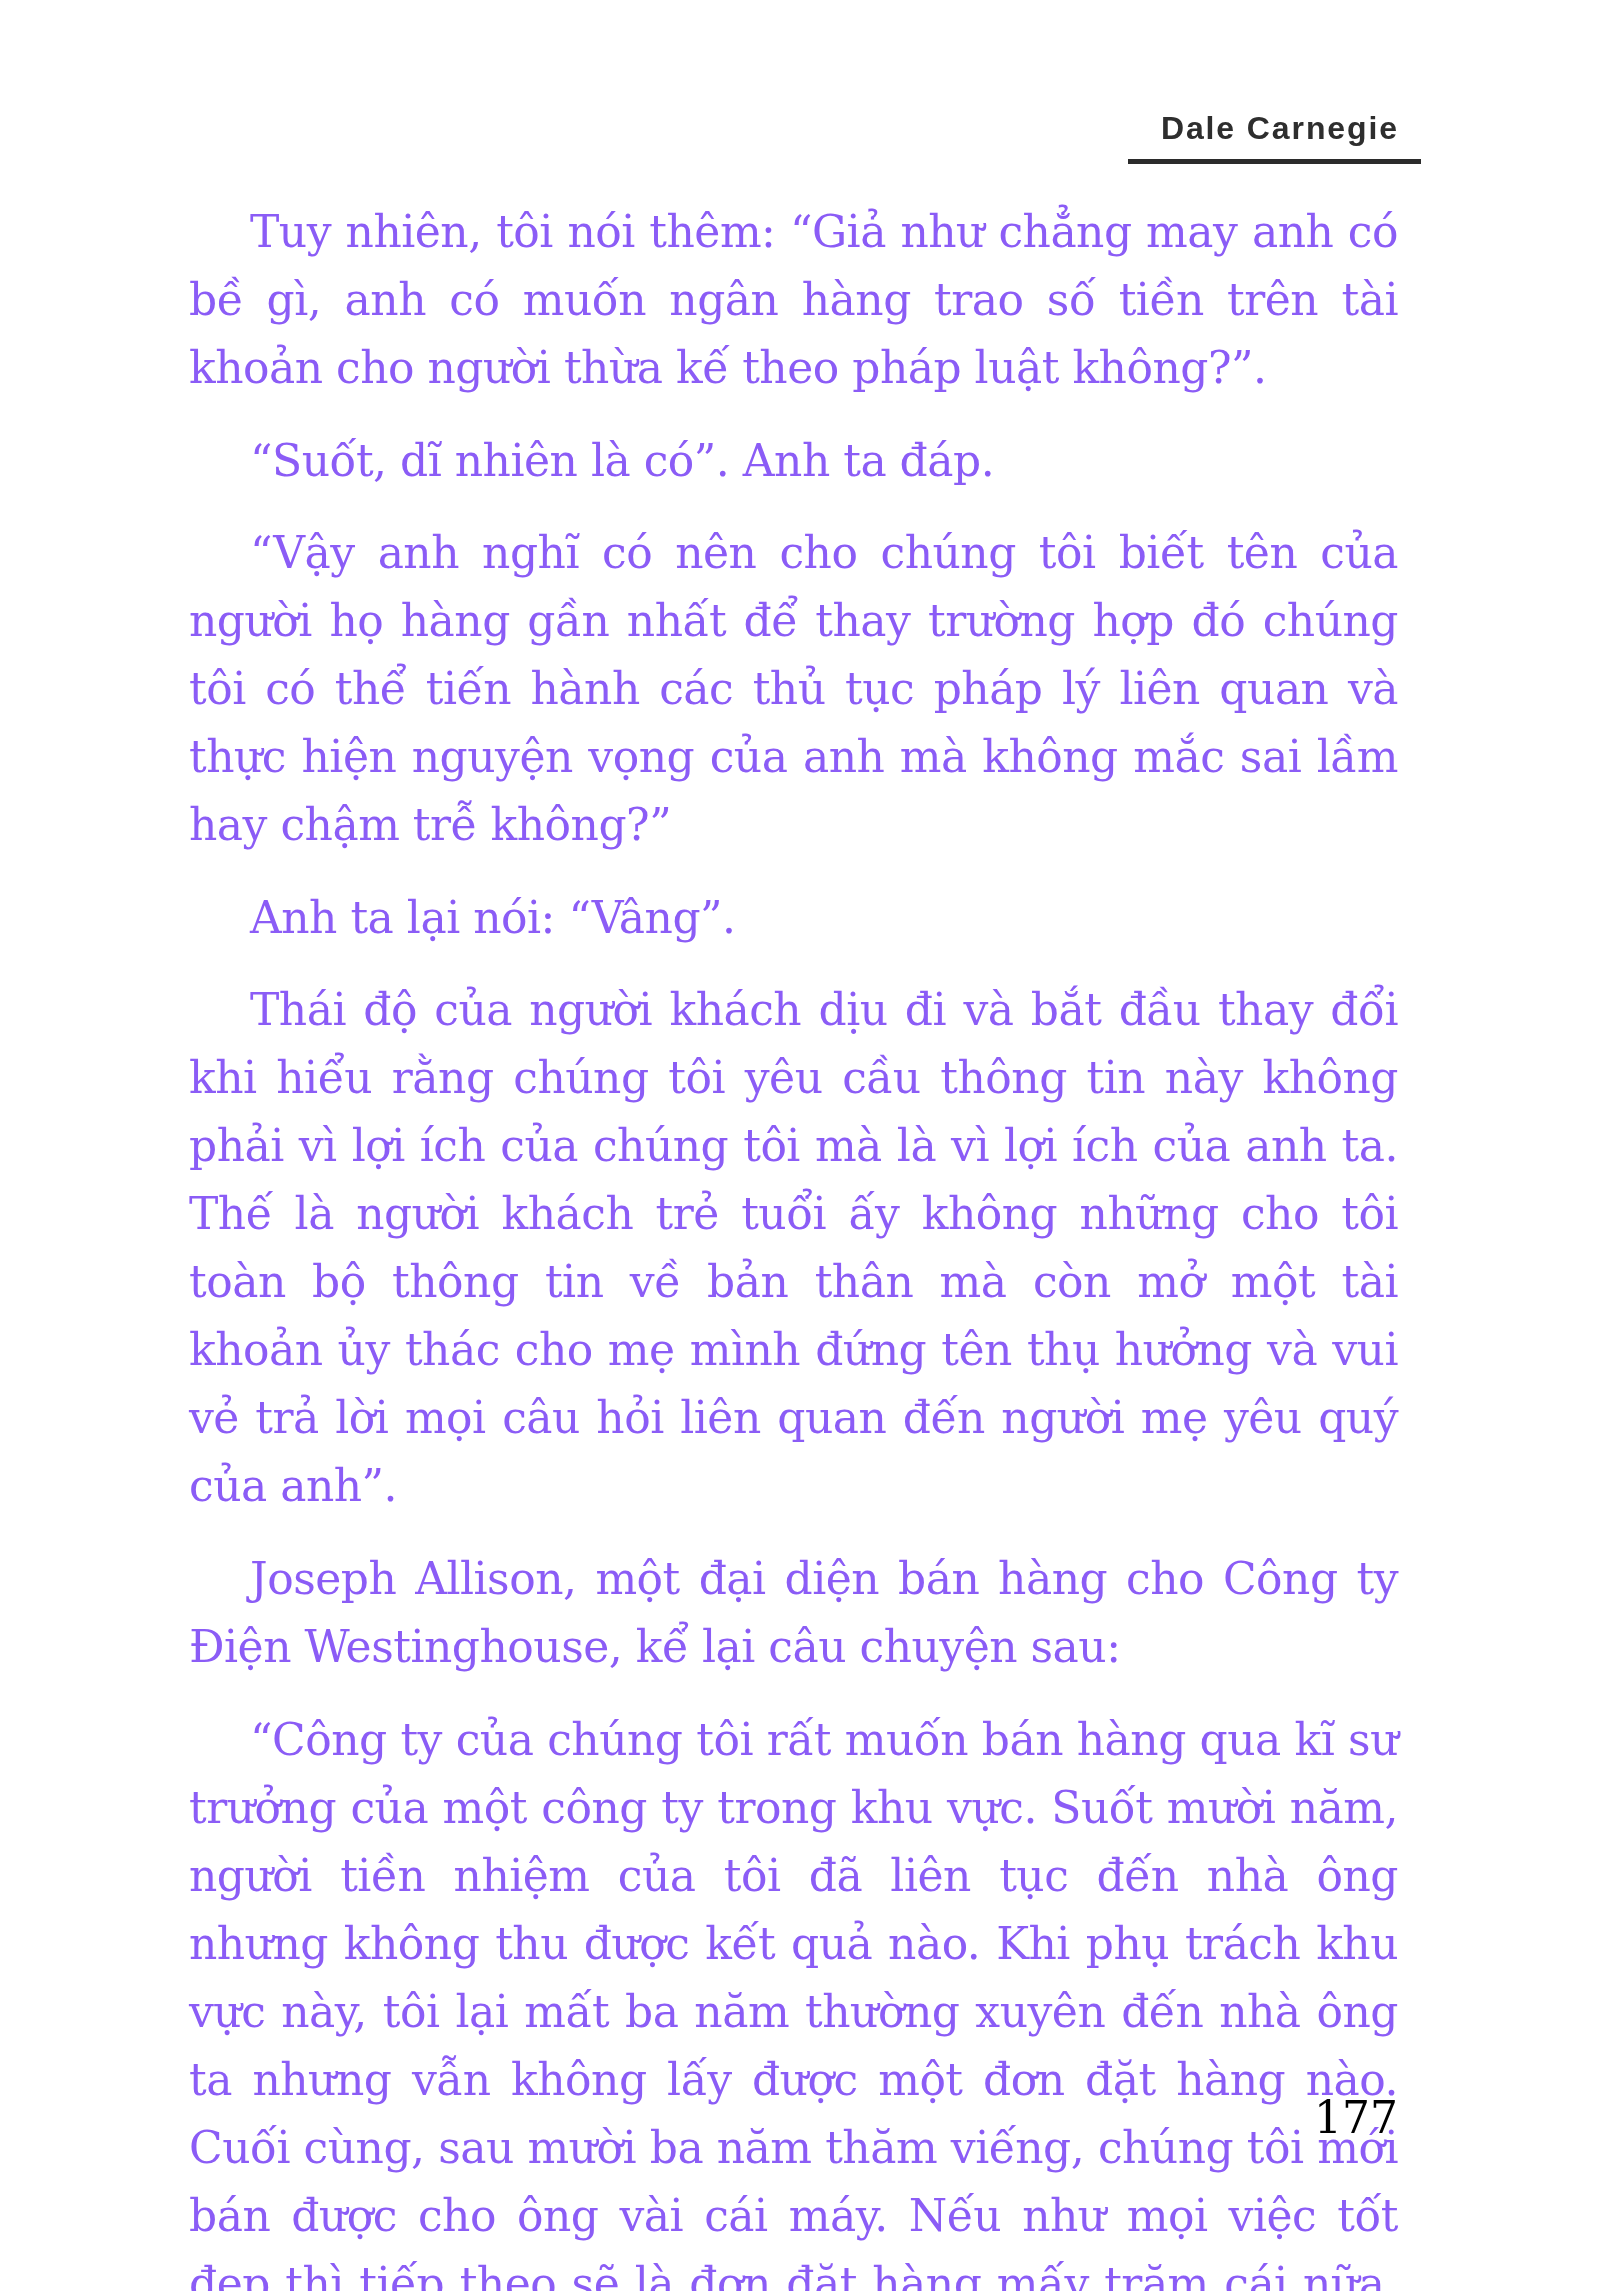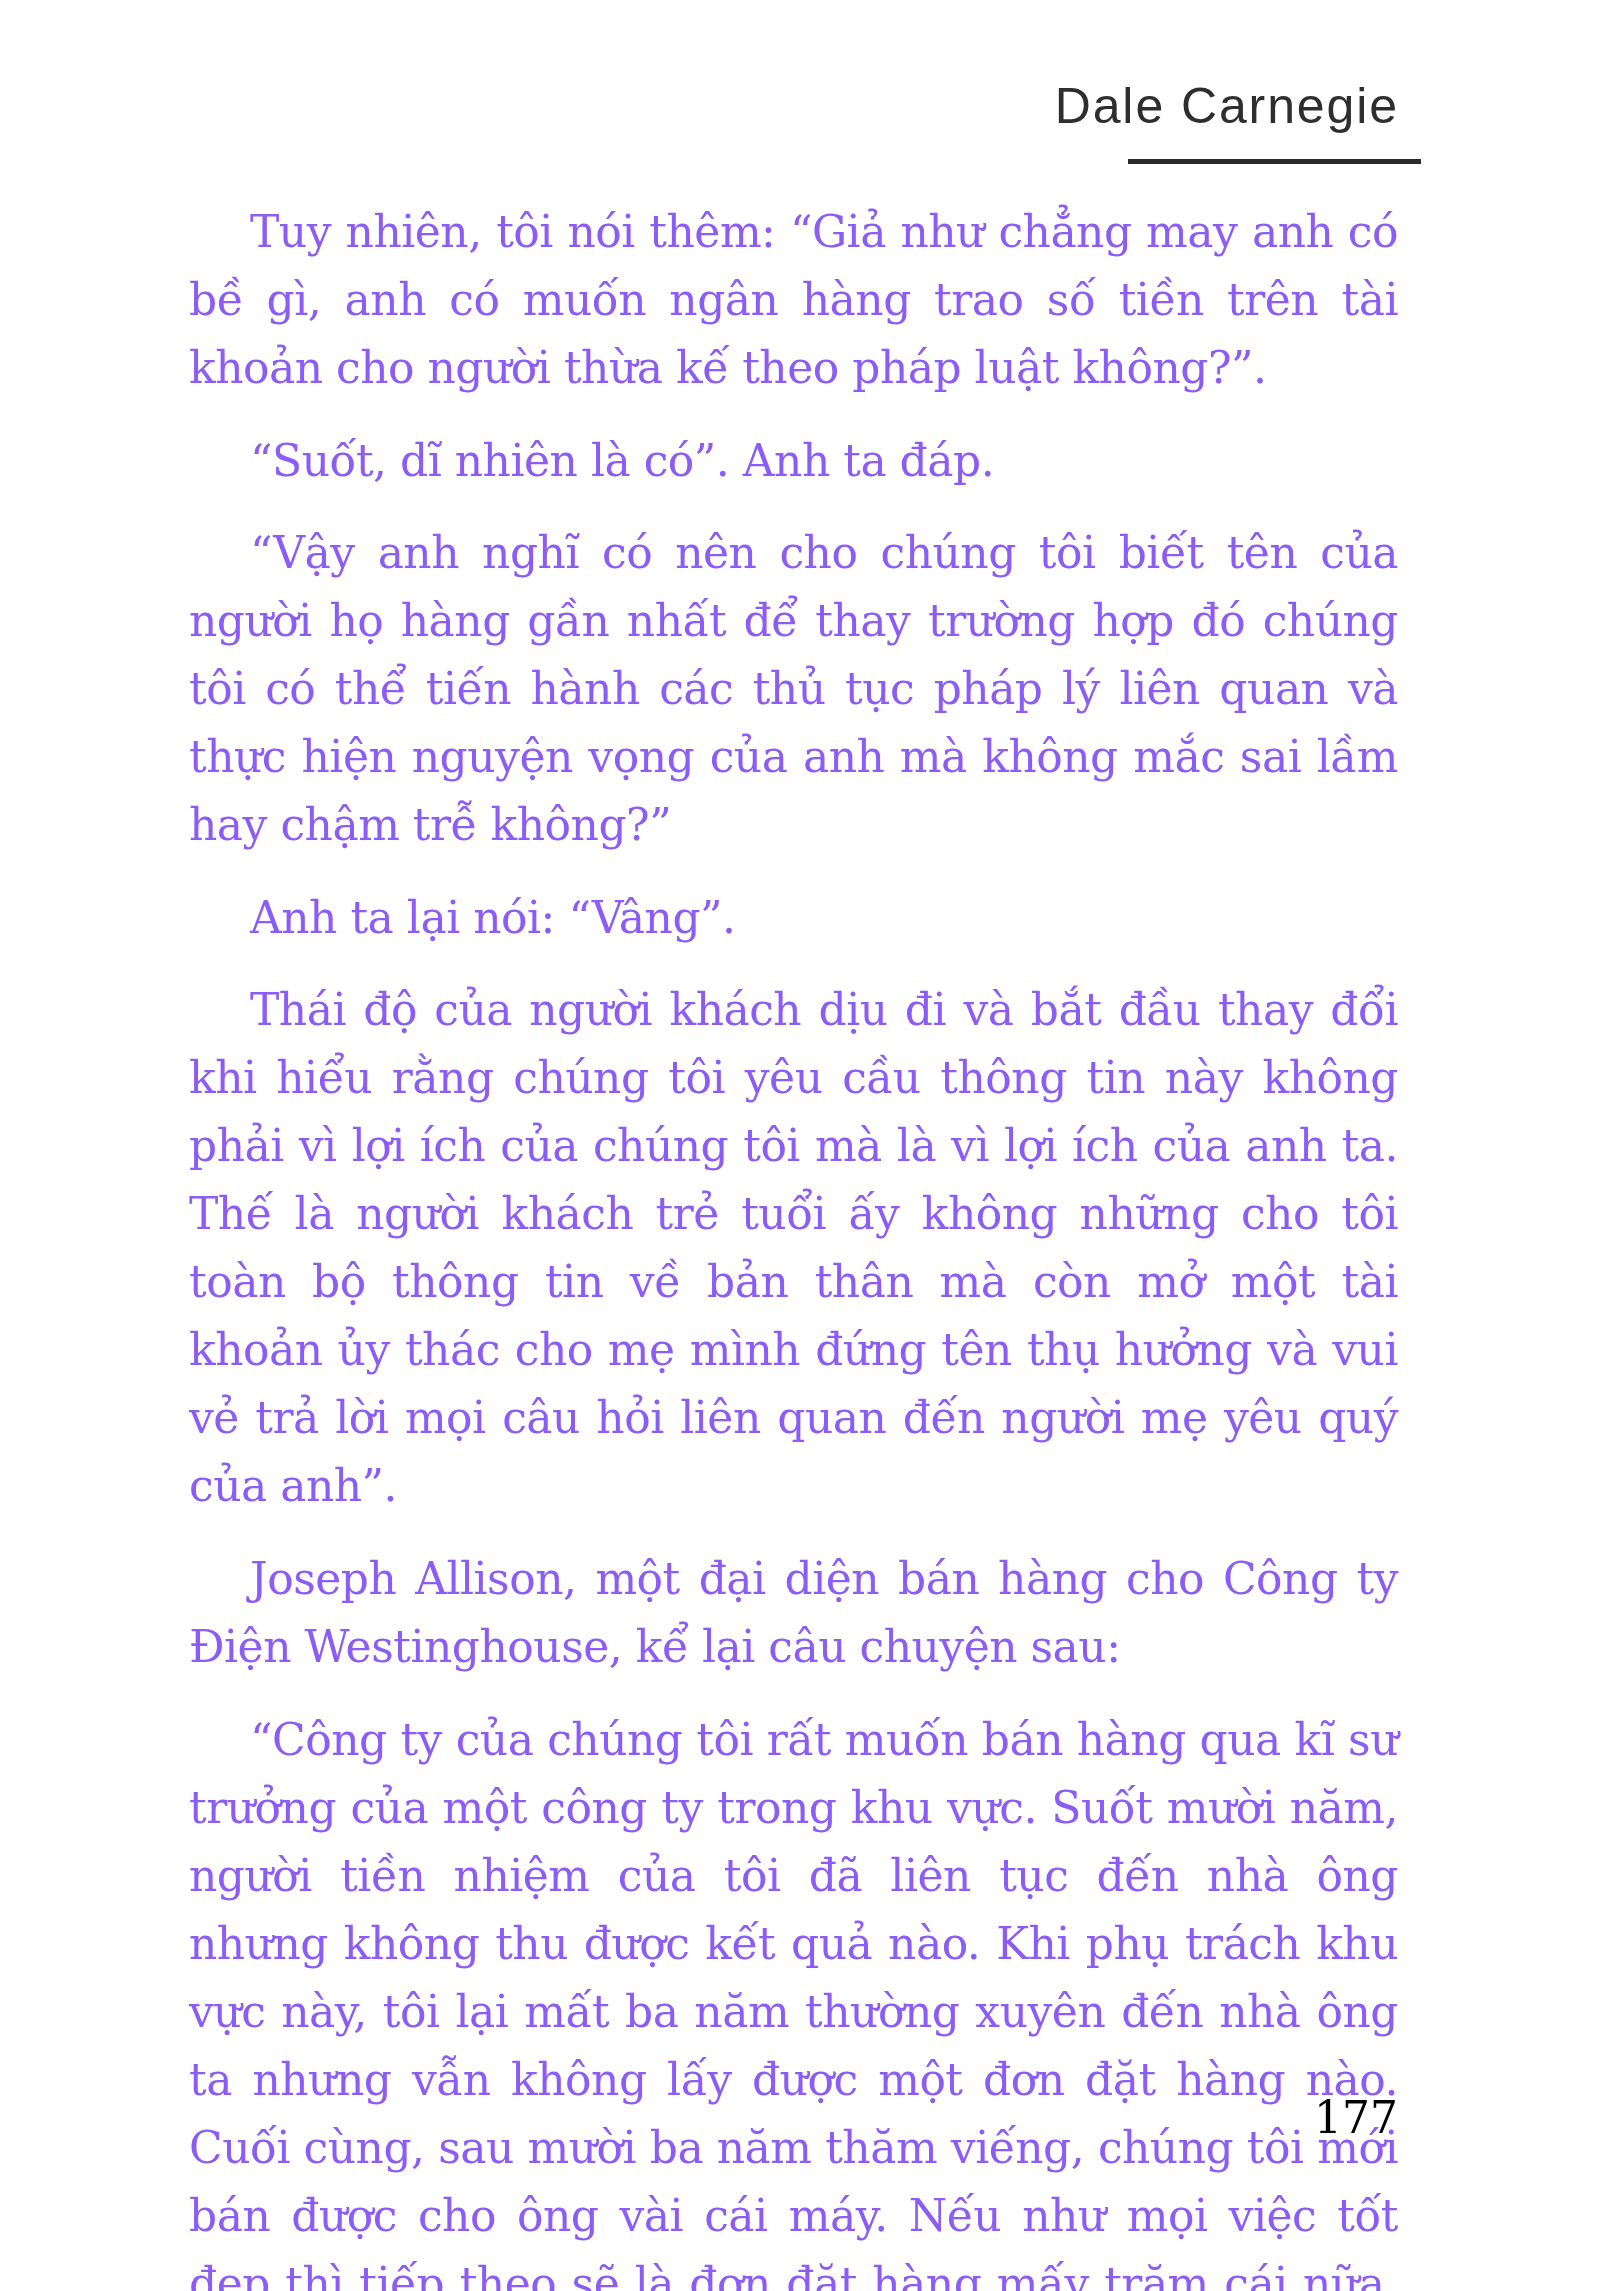--- a/index.html
+++ b/index.html
@@ -12,25 +12,25 @@
     width: 1621px;
     height: 2291px;
     background: #ffffff;
     overflow: hidden;
     font-family: "DejaVu Serif", "Liberation Serif", serif;
     color: #231f20;
   }
   
   .running-head {
     position: absolute;
-    top: 84px;
+    top: 106px;
     right: 222px;
     font-family: "Liberation Sans", sans-serif;
-    font-weight: 400;
-    font-size: 50px;
+    font-weight: 700;
+    font-size: 32px;
     line-height: 45px;
     letter-spacing: 1.9px;
     color: #2e2e2e;
     white-space: nowrap;
   }
   .header-rule {
     position: absolute;
     left: 1128px;
     top: 159px;
     width: 293px;

